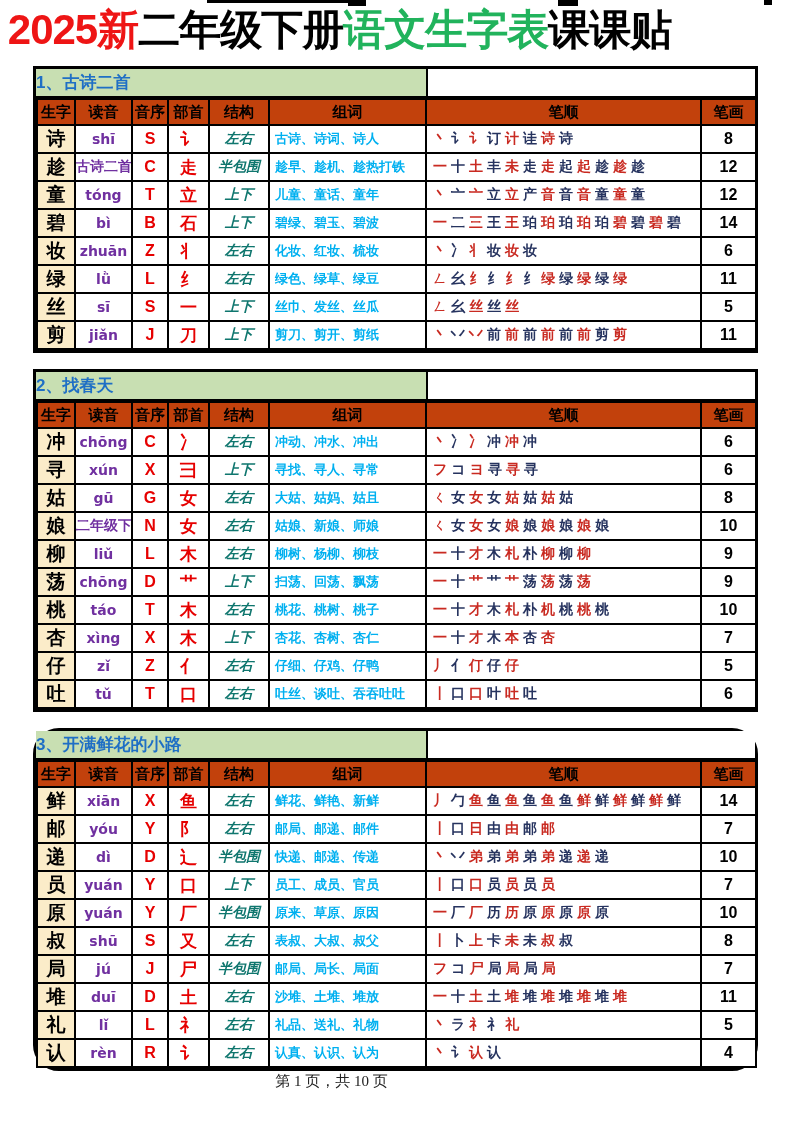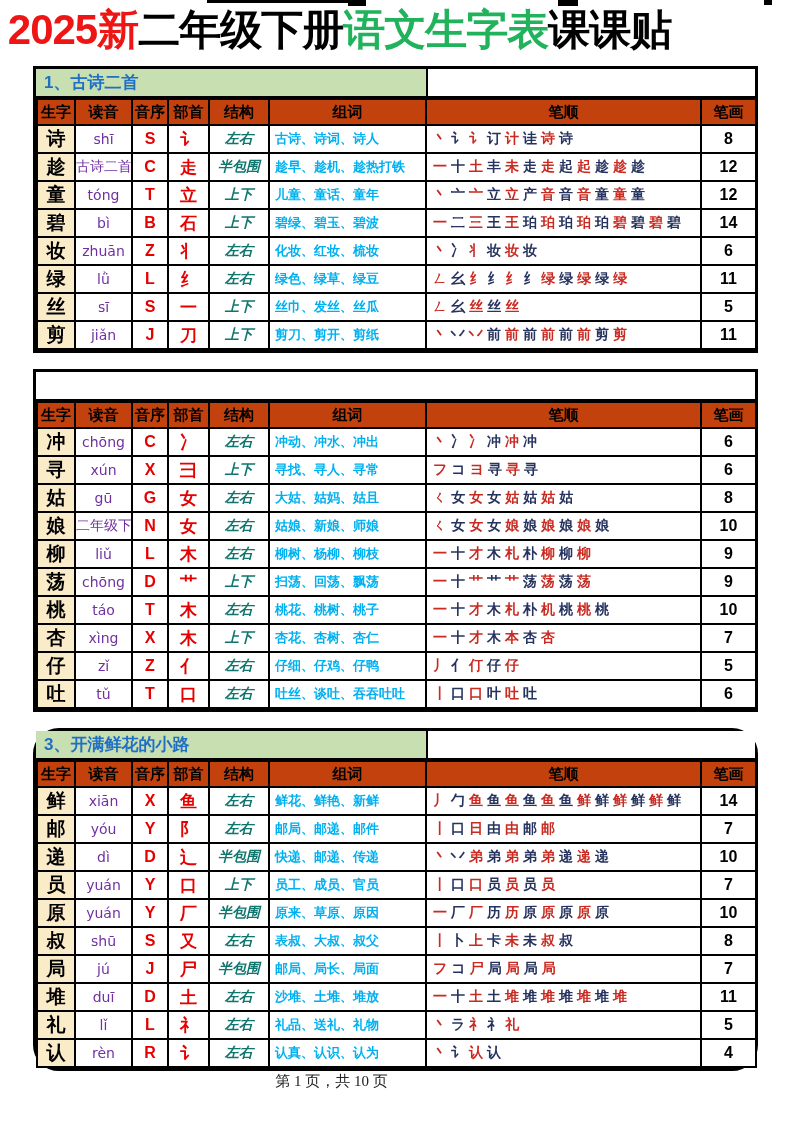--- a/index.html
+++ b/index.html
@@ -8,31 +8,31 @@
 
   .page-title { position:absolute; top:4px; left:0; width:679px; text-align:center;
     font-size:42px; font-weight:900; letter-spacing:-1px; line-height:52px; margin:0;
     font-family:"Liberation Sans", sans-serif; white-space:nowrap; }
 
   .table-block { position:absolute; left:33px; width:725px; border:3px solid #000; box-sizing:border-box; background:#fff; }
   #t1 { top:66px; } #t2 { top:369px; } #t3 { top:728px;border-radius:26px; }
 
   .section-row { display:flex; height:27px; border-bottom:2px solid #000; }
   .section-title { width:392px; background:#c8dfb2; color:#1f6fc5; font-weight:bold;
-    font-size:17px; line-height:27px; padding-left:8px; box-sizing:border-box;
+    font-size:17px; line-height:27px; box-sizing:border-box;
     border-right:2px solid #000; white-space:nowrap; }
   .section-spacer { flex:1; background:#ffffff; }
 
   table { border-collapse:collapse; width:100%; table-layout:fixed; }
   th, td { border:2px solid #000; text-align:center; vertical-align:middle; padding:0; overflow:hidden; white-space:nowrap; }
   th { background:#c2410c; font-size:15px; font-weight:bold; height:24px; color:#000; }
   td { height:25px; background:#fff; }
 
   td.c-char { background:#fbecc9; font-size:19px; font-weight:bold; color:#000; }
-  td.c-pinyin { color:#7030a0; font-weight:normal; font-size:14px; font-family:"DejaVu Sans", sans-serif; }
+  td.c-pinyin { color:#7030a0; font-weight:bold; font-size:14px; font-family:"DejaVu Sans", sans-serif; }
   td.c-initial { color:#e60000; font-weight:bold; font-size:16px; }
   td.c-radical { color:#e60000; font-weight:bold; font-size:17px; }
   td.c-structure { color:#0f766e; font-weight:bold; font-size:14px;font-style:italic; }
   td.c-words { color:#00b0f0; font-weight:bold; font-size:13px; text-align:left; padding-left:5px; }
   td.c-strokes { text-align:left; padding-left:6px; font-size:14px; font-weight:bold; }
   td.c-count { font-weight:bold; font-size:16px; color:#000; }
 
   .sg { display:inline-block; margin-right:4px; }
   .sg-r { color:#c92a21; }
   .sg-n { color:#26335f; }
@@ -160,20 +160,21 @@
     <td class="c-words">剪刀、剪开、剪纸</td>
     <td class="c-strokes"><span class="sg sg-r">丶</span><span class="sg sg-n">丷</span><span class="sg sg-r">丷</span><span class="sg sg-n">前</span><span class="sg sg-r">前</span><span class="sg sg-n">前</span><span class="sg sg-r">前</span><span class="sg sg-n">前</span><span class="sg sg-r">前</span><span class="sg sg-n">剪</span><span class="sg sg-r">剪</span></td>
     <td class="c-count">11</td>
   </tr>
       </tbody>
   </table>
 </section>
 
 <section class="table-block" id="t2">
   <div class="section-row">
+    <div class="section-title">2、找春天</div>
     <div class="section-spacer"></div>
   </div>
   <table>
     <colgroup>
         <col style="width:38px">
         <col style="width:57px">
         <col style="width:36px">
         <col style="width:41px">
         <col style="width:60px">
         <col style="width:157px">

